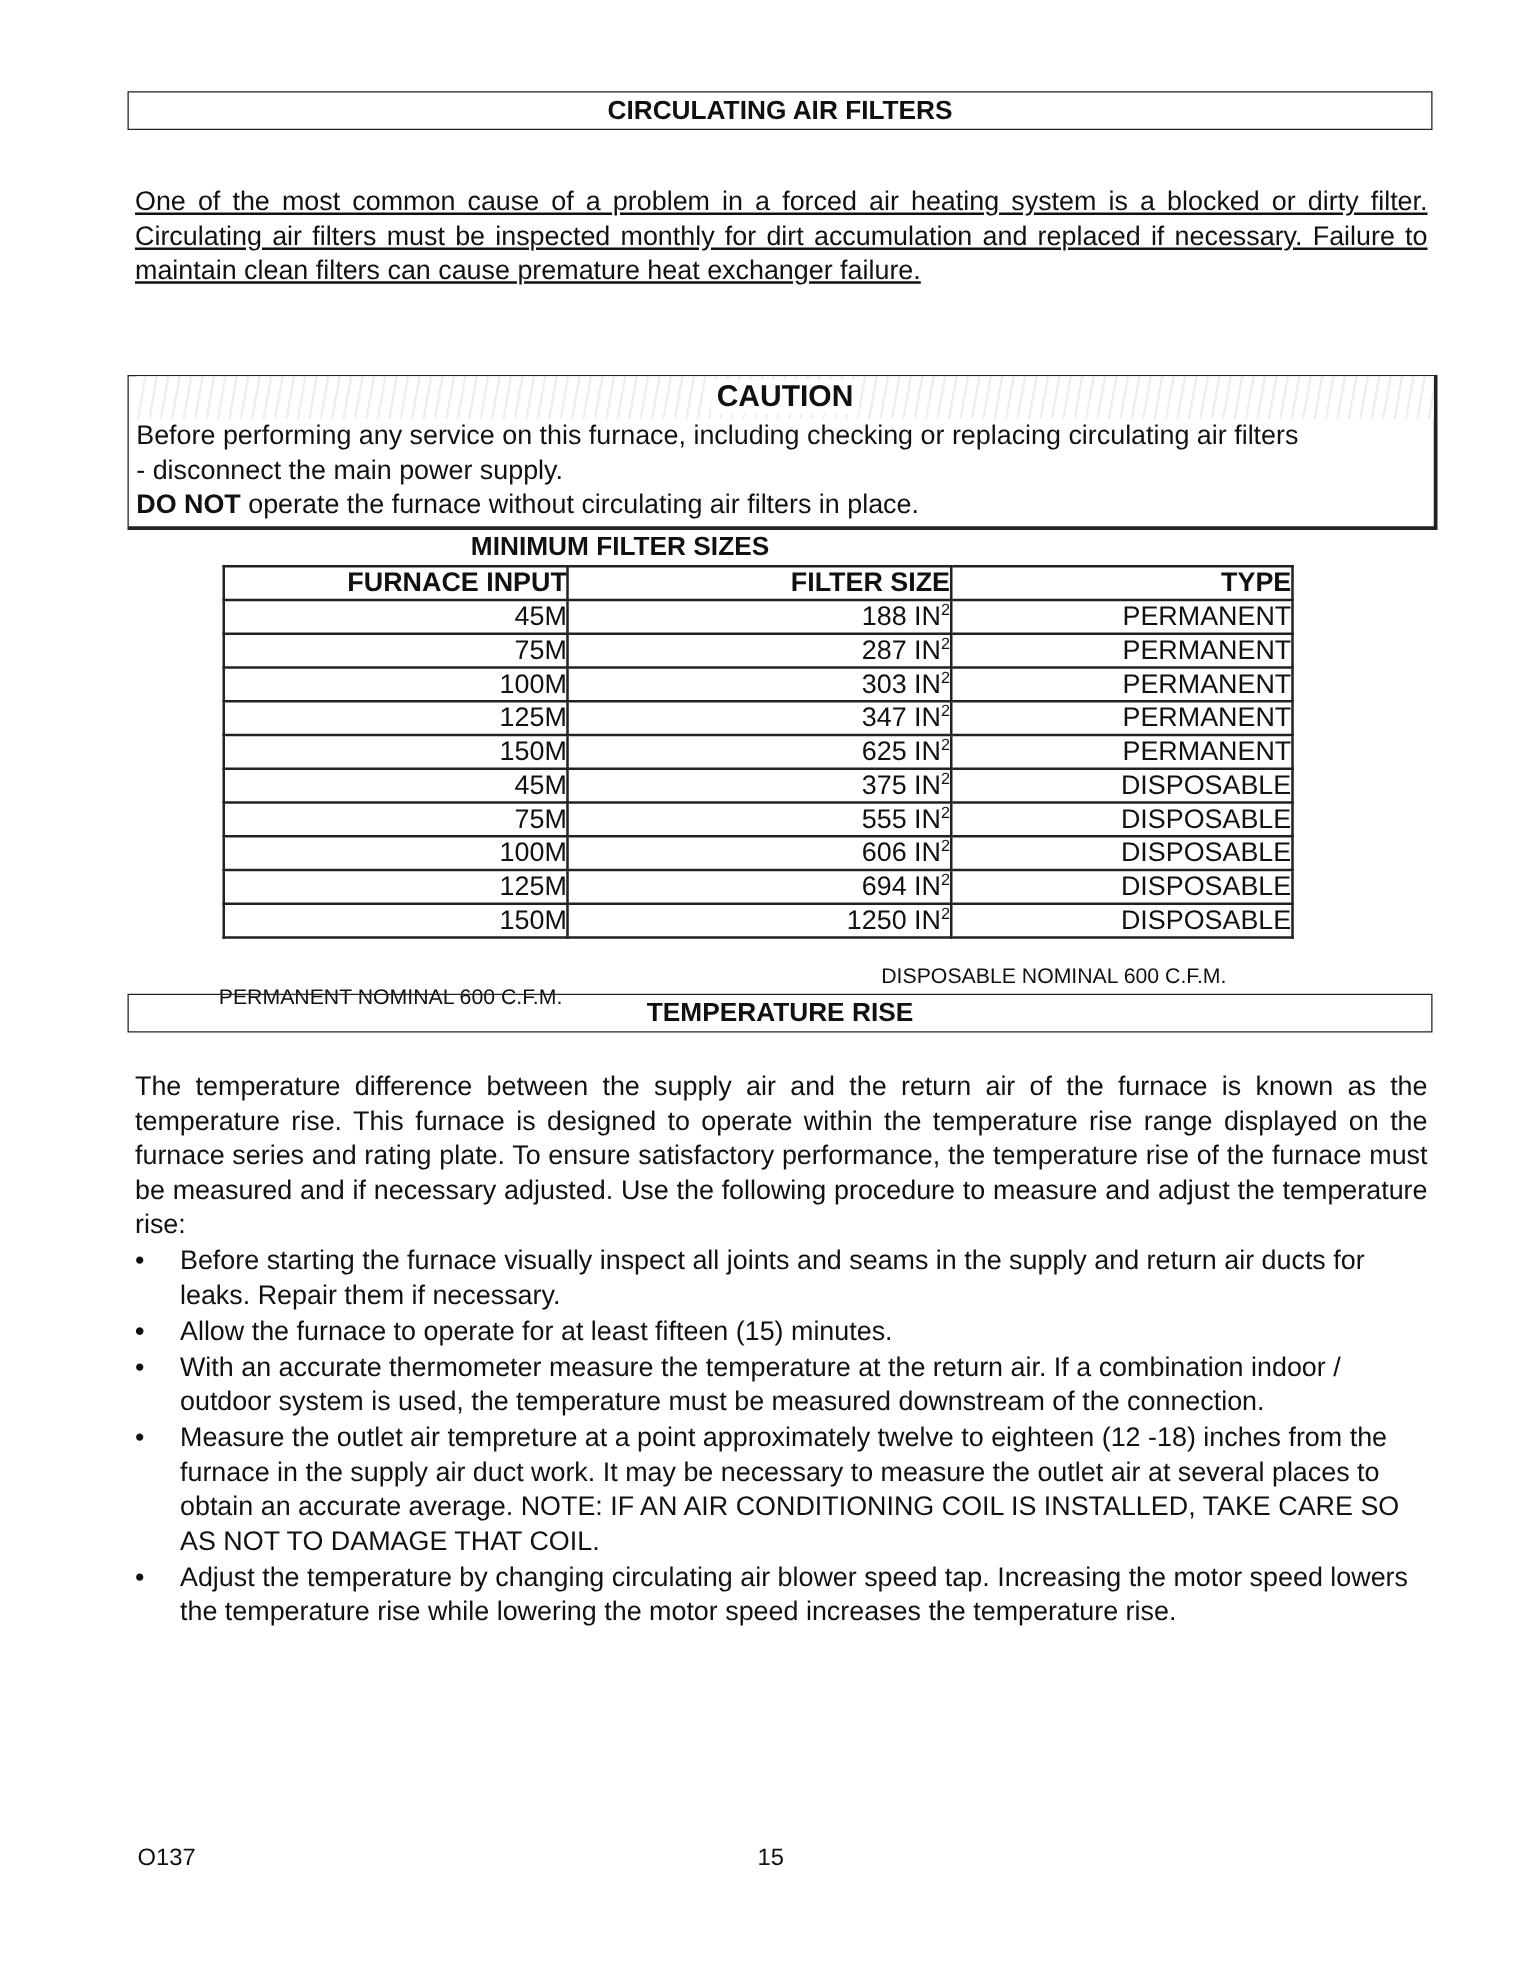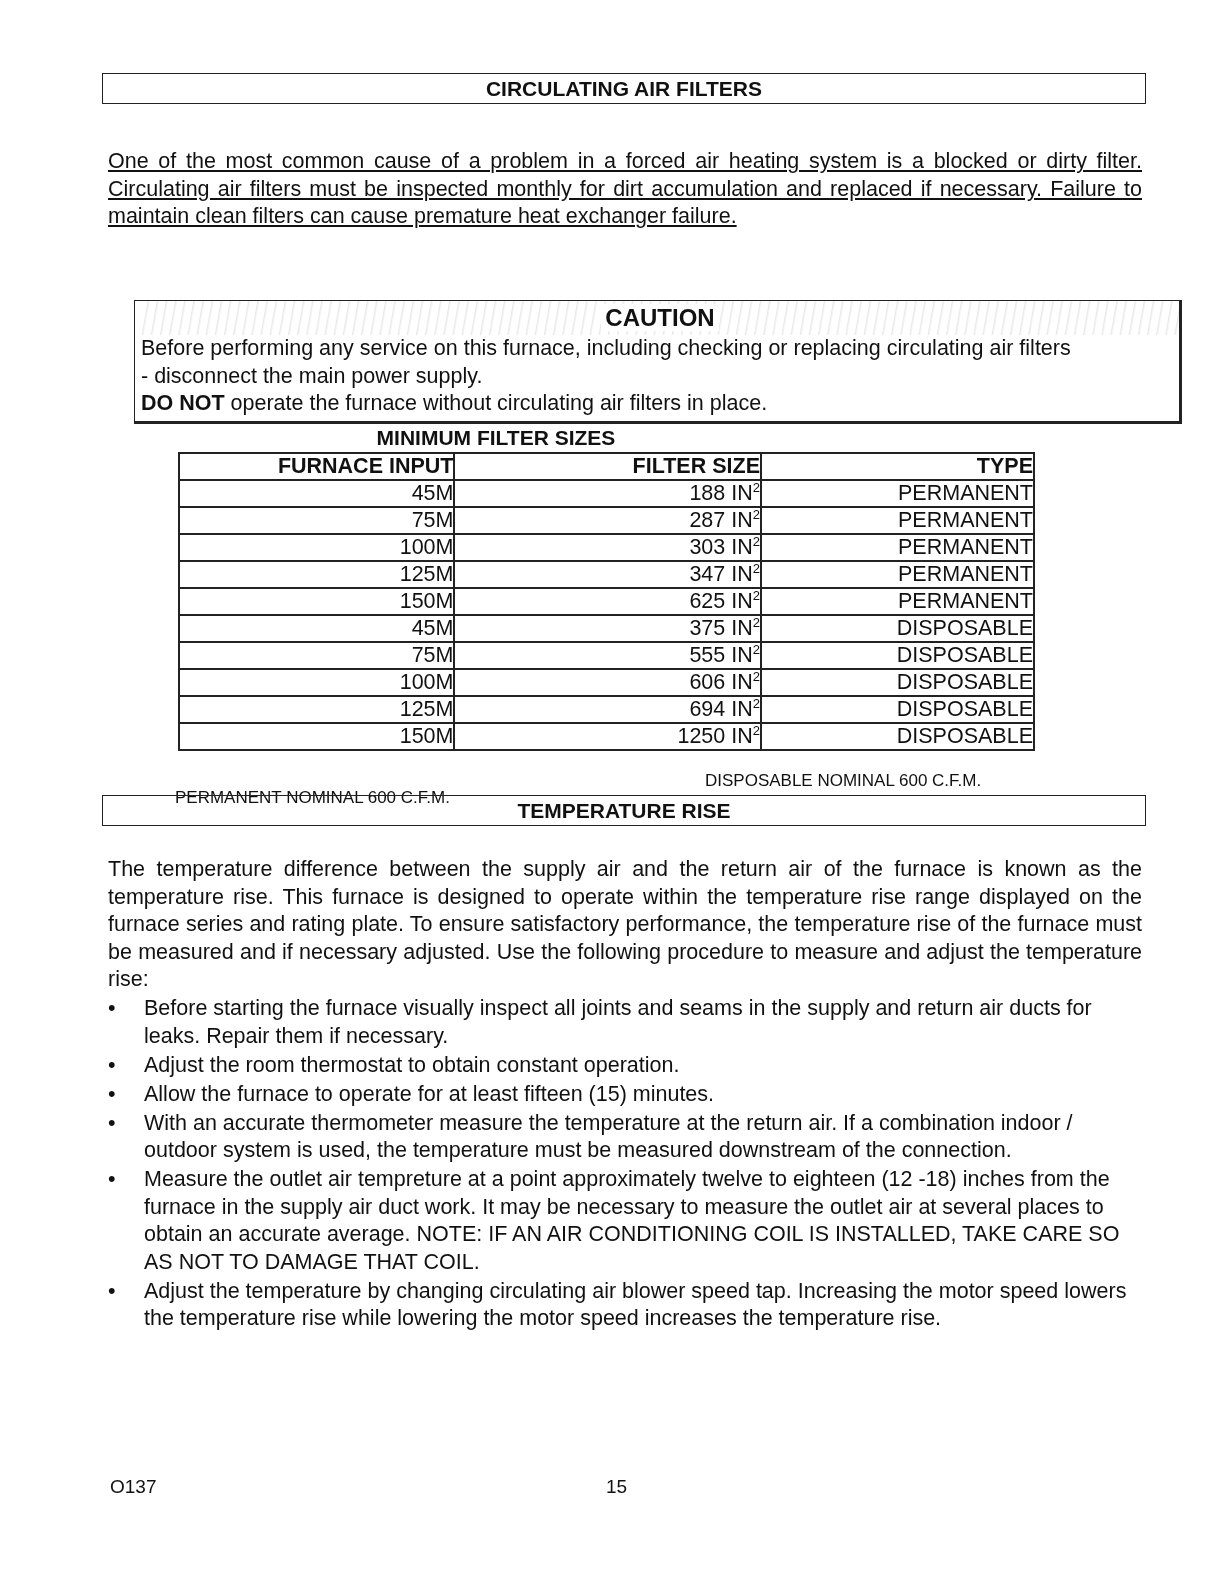--- a/index.html
+++ b/index.html
@@ -13,21 +13,21 @@
     text-align: center; font-weight: bold; font-size: 21px; line-height: 29px;
   }
   .para {
     position: absolute; left: 108px; width: 1034px;
     font-size: 21.5px; line-height: 27.5px; text-align: justify;
   }
   .para p { margin: 0; }
   .caution {
     position: absolute; left: 102px; top: 300px; width: 1048px; height: 124px;
     border: 1.5px solid #222; border-right-width: 3px; border-bottom-width: 3px;
-    box-sizing: border-box; padding: 0 0 0 6px; margin-left: 32px;
+    box-sizing: border-box; padding: 0 0 0 6px;
   }
   .caution-title {
     text-align: center; font-weight: bold; font-size: 24px; line-height: 34px; height: 34px;
     background: repeating-linear-gradient(100deg, #fff 0px, #fff 6px, #e9e9e9 7px, #fff 9px);
   }
   .caution-title span { background: #fff; padding: 0 4px; }
   .caution-line { font-size: 21.5px; line-height: 27.5px; white-space: nowrap; }
   .table-title {
     position: absolute; left: 0; width: 992px; top: 425px; text-align: center;
     font-weight: bold; font-size: 21px; line-height: 26px;
@@ -141,21 +141,21 @@
 <div class="boxed-heading" style="top:795px;">
   <span>TEMPERATURE RISE</span>
 </div>
 
 <div class="para" style="top:856px;">
   <p>The temperature difference between the supply air and the return air of the furnace is known as the temperature rise. This furnace is designed to operate within the temperature rise range displayed on the furnace series and rating plate. To ensure satisfactory performance, the temperature rise of the furnace must be measured and if necessary adjusted. Use the following procedure to measure and adjust the temperature rise:</p>
 </div>
 
 <ul class="bullets" id="bullet-list">
     <li><span class="bullet">•</span><span>Before starting the furnace visually inspect all joints and seams in the supply and return air ducts for leaks. Repair them if necessary.</span></li>
-    <li><span class="bullet">•</span><span>Adjust the room thermostat to obtain constant operation.</span></li>
+    <li><span class="bullet">•</span></li>
     <li><span class="bullet">•</span><span>Allow the furnace to operate for at least fifteen (15) minutes.</span></li>
     <li><span class="bullet">•</span><span>With an accurate thermometer measure the temperature at the return air. If a combination indoor / outdoor system is used, the temperature must be measured downstream of the connection.</span></li>
     <li><span class="bullet">•</span><span>Measure the outlet air tempreture at a point approximately twelve to eighteen (12 -18) inches from the furnace in the supply air duct work. It may be necessary to measure the outlet air at several places to obtain an accurate average. NOTE: IF AN AIR CONDITIONING COIL IS INSTALLED, TAKE CARE SO AS NOT TO DAMAGE THAT COIL.</span></li>
     <li><span class="bullet">•</span><span>Adjust the temperature by changing circulating air blower speed tap. Increasing the motor speed lowers the temperature rise while lowering the motor speed increases the temperature rise.</span></li>
   </ul>
 
 <div class="footer" style="left:110px;">O137</div>
 <div class="footer" style="left:606px;">15</div>
 
 </body></html>

